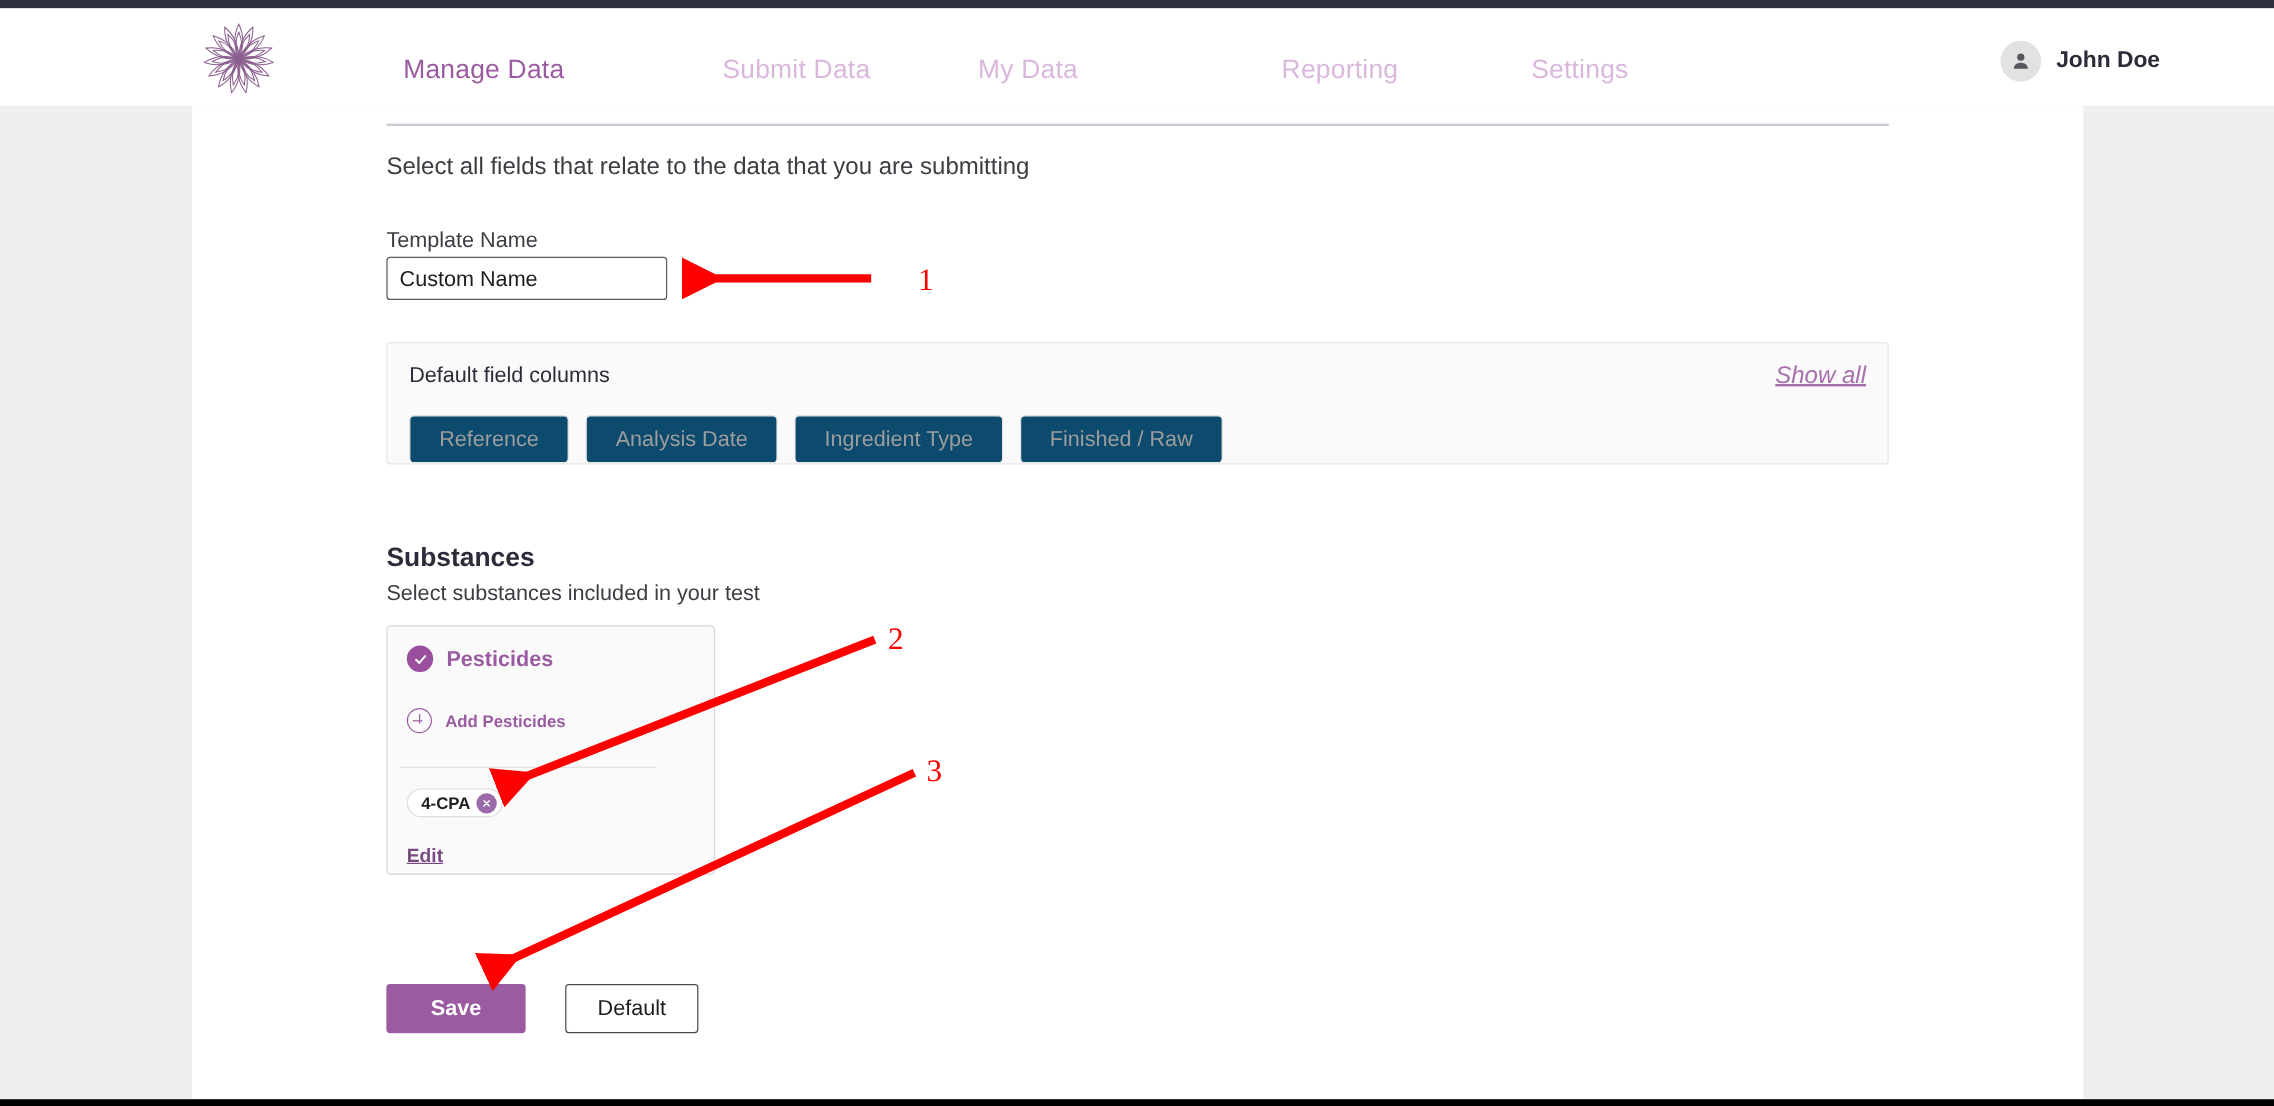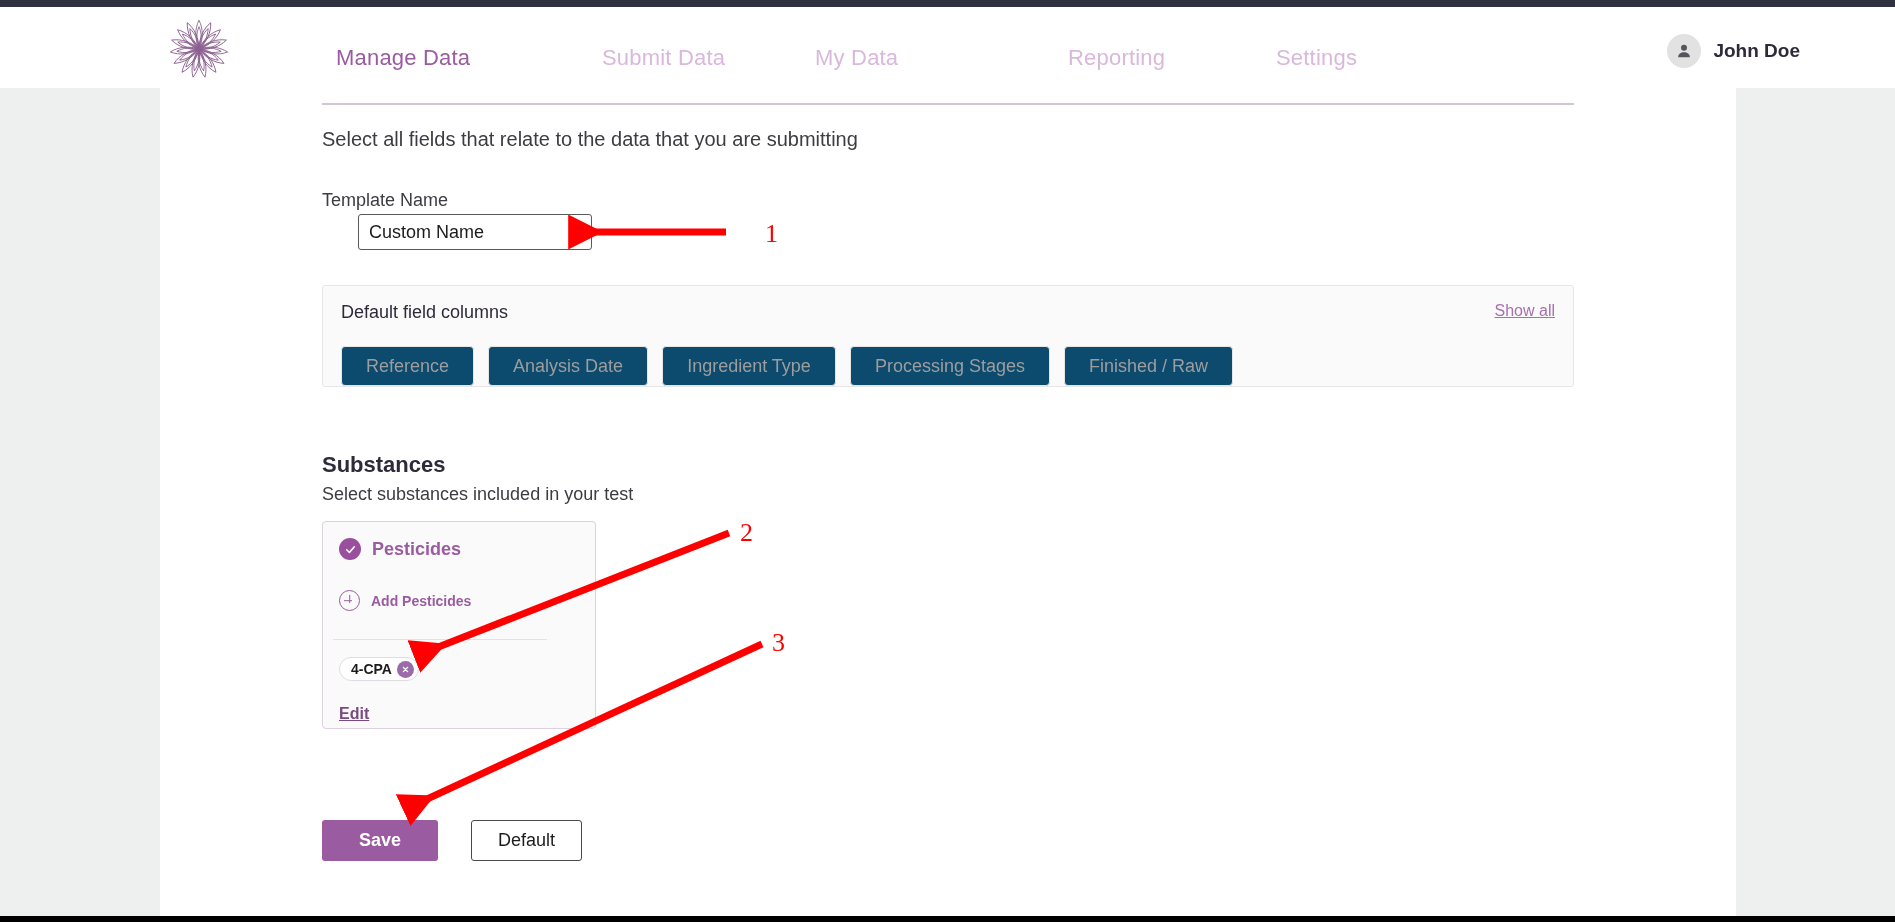--- a/index.html
+++ b/index.html
@@ -80,39 +80,38 @@
     font-size:18px;color:#3c3c42;white-space:nowrap;
   }
   .text-input{
     position:absolute;left:322px;top:214px;width:234px;height:36px;
     border:1px solid #5a5a5a;border-radius:3px;
     background:#ffffff;
     font-family:"Liberation Sans", sans-serif;
     font-size:18px;color:#1c1c1c;
     padding:0 10px;box-sizing:border-box;
     outline:none;
-    margin-left:36px;
   }
 
   
   .fieldpanel{
     position:absolute;left:322px;top:285px;width:1252px;height:102px;
     background:#fafafa;
     border:1px solid #e6e6e6;
     border-radius:3px;
     box-sizing:border-box;
   }
   .fieldpanel-title{
     position:absolute;left:18px;top:16px;
     font-size:18px;color:#2f2a3a;white-space:nowrap;
   }
   .showall{
     position:absolute;right:18px;top:16px;
-    font-size:16px;color:#a86fae;
-    text-decoration:underline;white-space:nowrap;cursor:pointer;
+    font-size:20px;color:#a86fae;
+    text-decoration:underline;white-space:nowrap;cursor:pointer;font-style:italic;
   }
   .chiprow{
     position:absolute;left:18px;top:60px;
     display:flex;gap:14px;
   }
   .fieldchip{
     min-width:0;height:38px;
     padding:0 24px;
     background:#0c4a6e;
     border:1px solid #e6e6e6;
@@ -275,21 +274,20 @@
 <div class="field-label">Template Name</div>
 <input class="text-input" type="text" value="Custom Name" style="">
 
 <div class="fieldpanel">
   <div class="fieldpanel-title">Default field columns</div>
   <div class="showall">Show all</div>
   <div class="chiprow">
     <div class="fieldchip">Reference</div>
     <div class="fieldchip">Analysis Date</div>
     <div class="fieldchip">Ingredient Type</div>
-    <div class="fieldchip">Processing Stages</div>
     <div class="fieldchip">Finished / Raw</div>
   </div>
 </div>
 
 <div class="sect-title">Substances</div>
 <div class="sect-sub">Select substances included in your test</div>
 
 <div class="subcard">
   <div class="subcard-row">
     <span class="check-circle">

